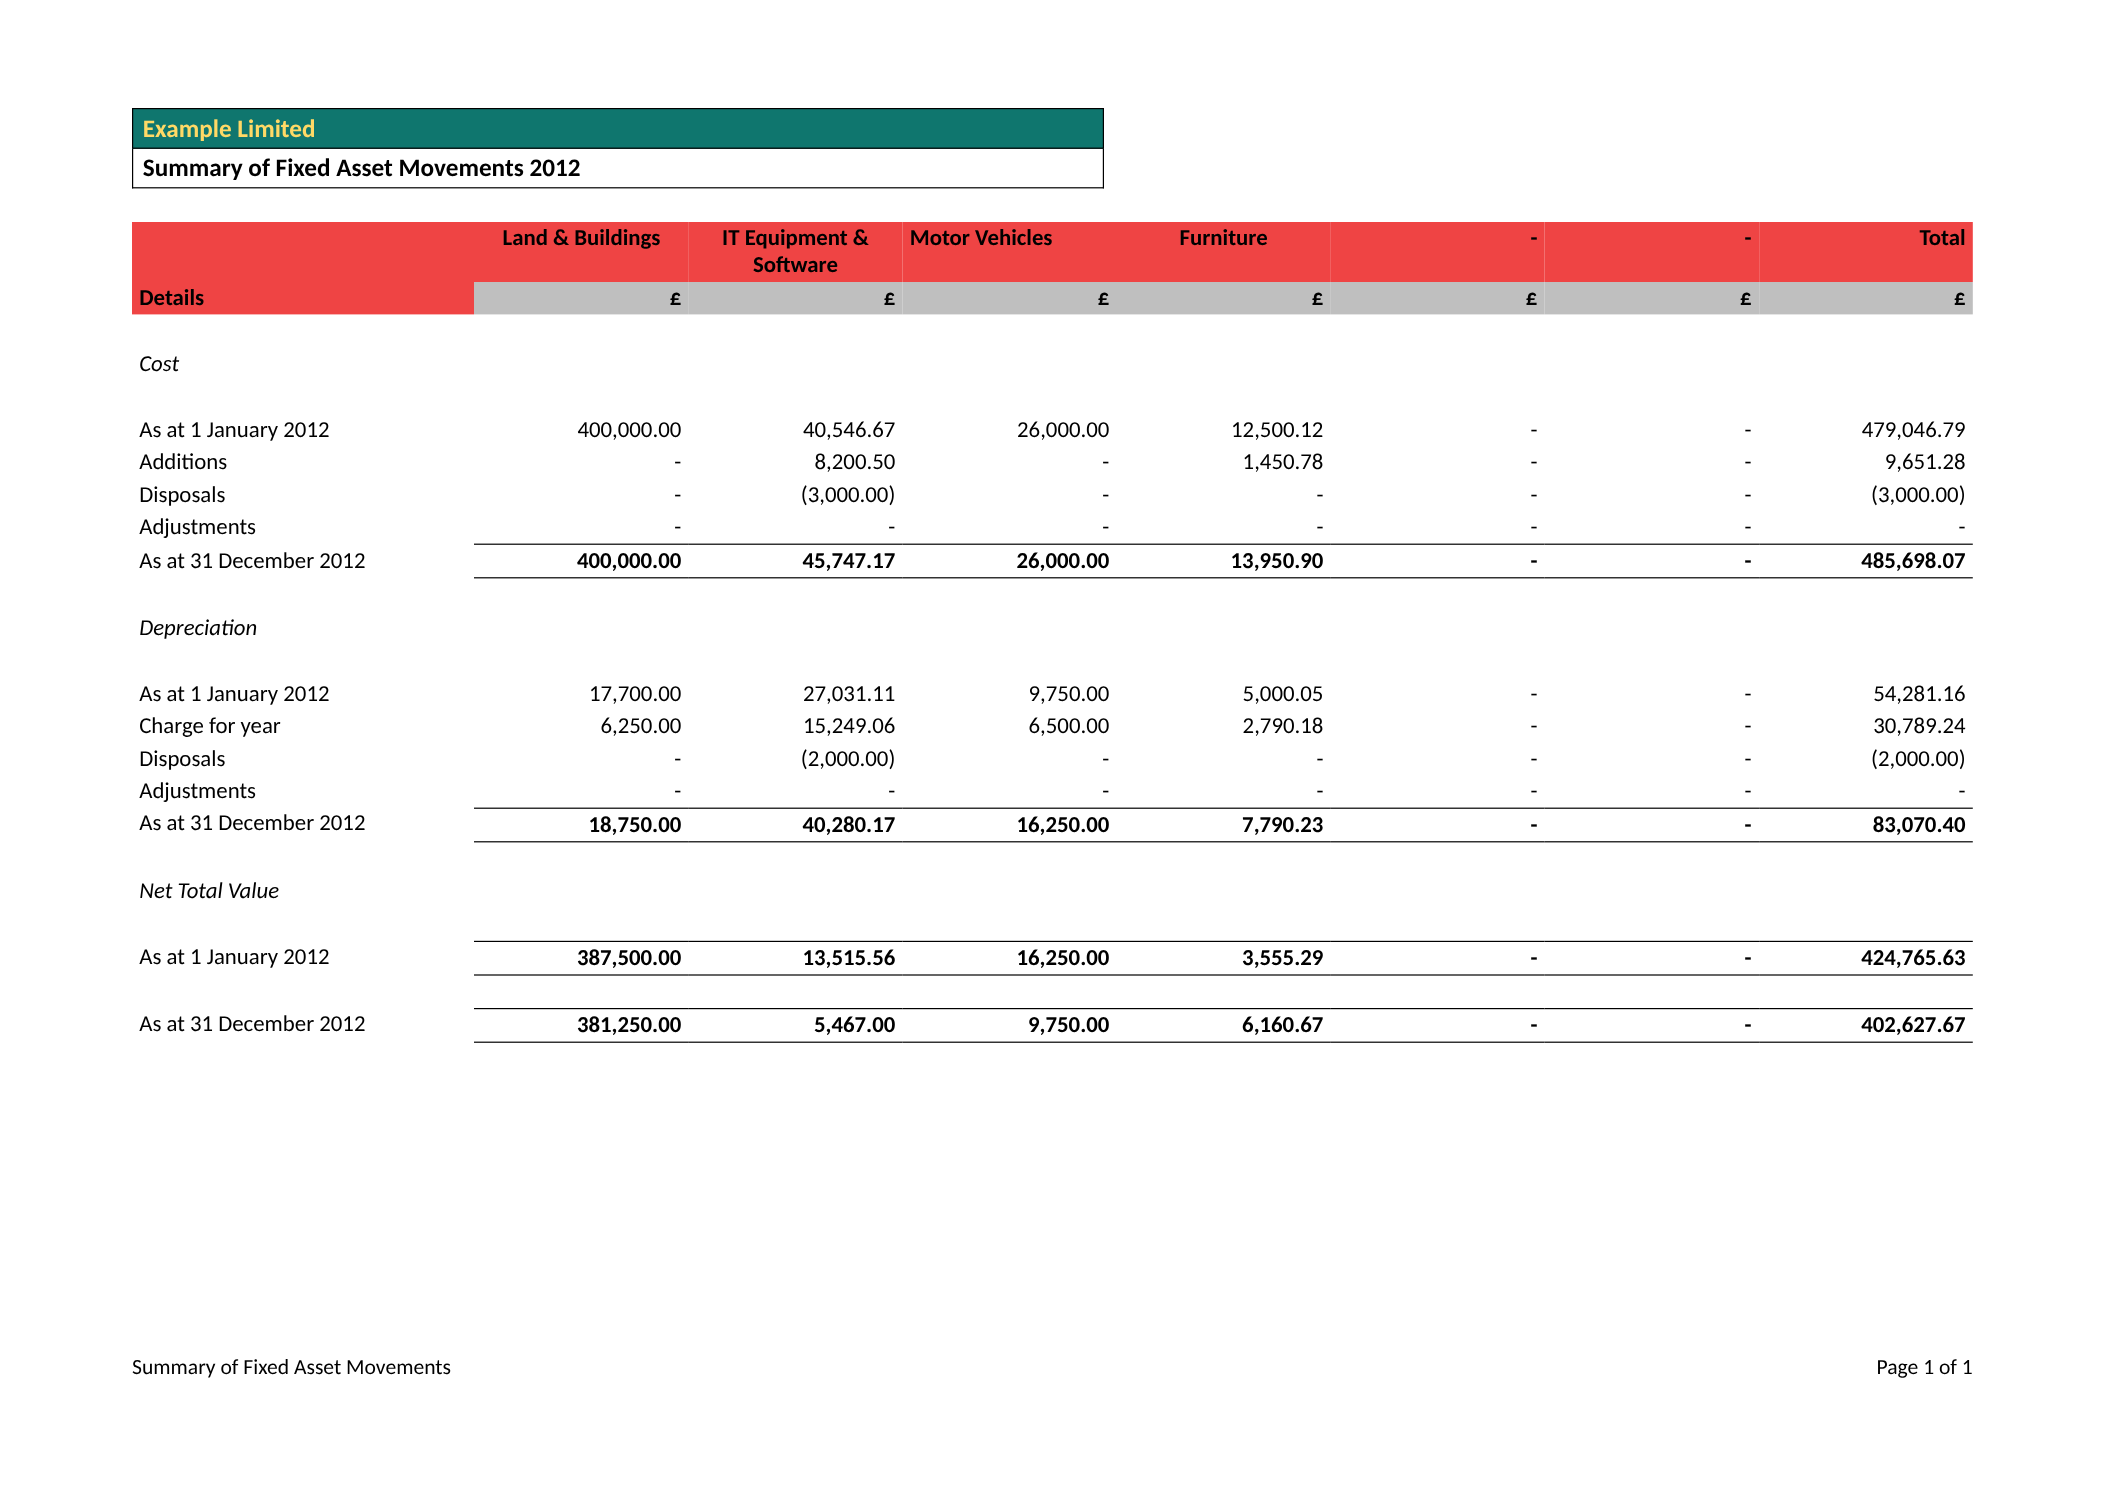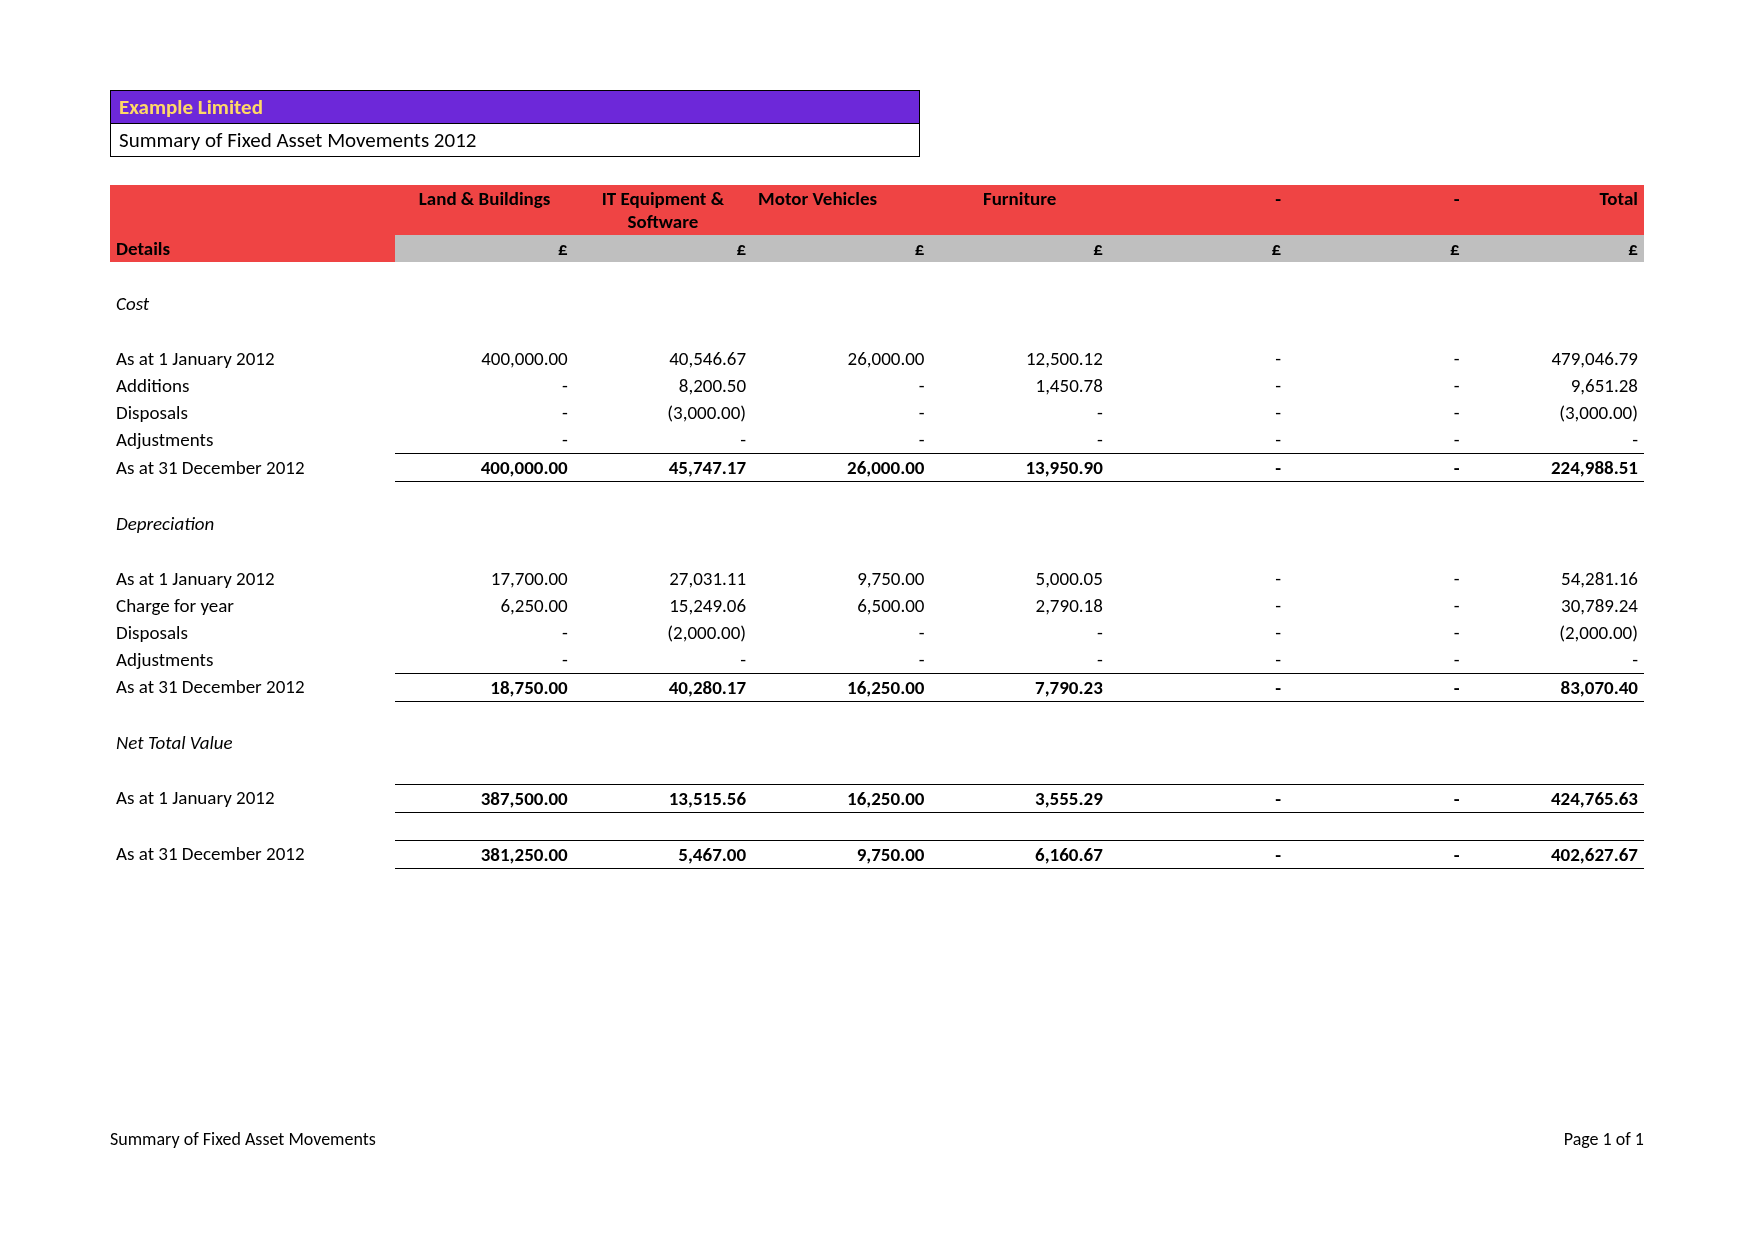--- a/index.html
+++ b/index.html
@@ -7,34 +7,34 @@
     width: 1754px;
     height: 1240px;
     background: #fff;
     font-family: Calibri, Arial, sans-serif;
     font-size: 19px;
     color: #000;
     padding: 90px 110px 0 110px;
     position: relative;
   }
   .company-bar {
-    background: #6d28d9;
+    background: #0f766e;
     border: 1px solid #000;
     padding: 3px 8px;
     width: 810px;
     font-weight: bold;
     font-size: 21px;
     color: #ffd966;
   }
   .title-bar {
     border: 1px solid #000;
     border-top: none;
     padding: 3px 8px;
     width: 810px;
-    font-weight: normal;
+    font-weight: bold;
     font-size: 21px;
   }
   .tbl {
     border-collapse: collapse;
     width: 100%;
     margin-top: 28px;
     table-layout: fixed;
   }
   .tbl td, .tbl th {
     padding: 2px 6px;
@@ -152,21 +152,21 @@
     <td class="num">-</td>
   </tr>
   <tr class="subtotal">
     <td>As at 31 December 2012</td>
     <td class="num">400,000.00</td>
     <td class="num">45,747.17</td>
     <td class="num">26,000.00</td>
     <td class="num">13,950.90</td>
     <td class="num">-</td>
     <td class="num">-</td>
-    <td class="num">224,988.51</td>
+    <td class="num">485,698.07</td>
   </tr>
 
   <tr class="spacer">
         <td colspan="8"></td>
       </tr>
   <tr>
         <td class="section-label">Depreciation</td>
         <td colspan="7"></td>
       </tr>
   <tr class="spacer">

